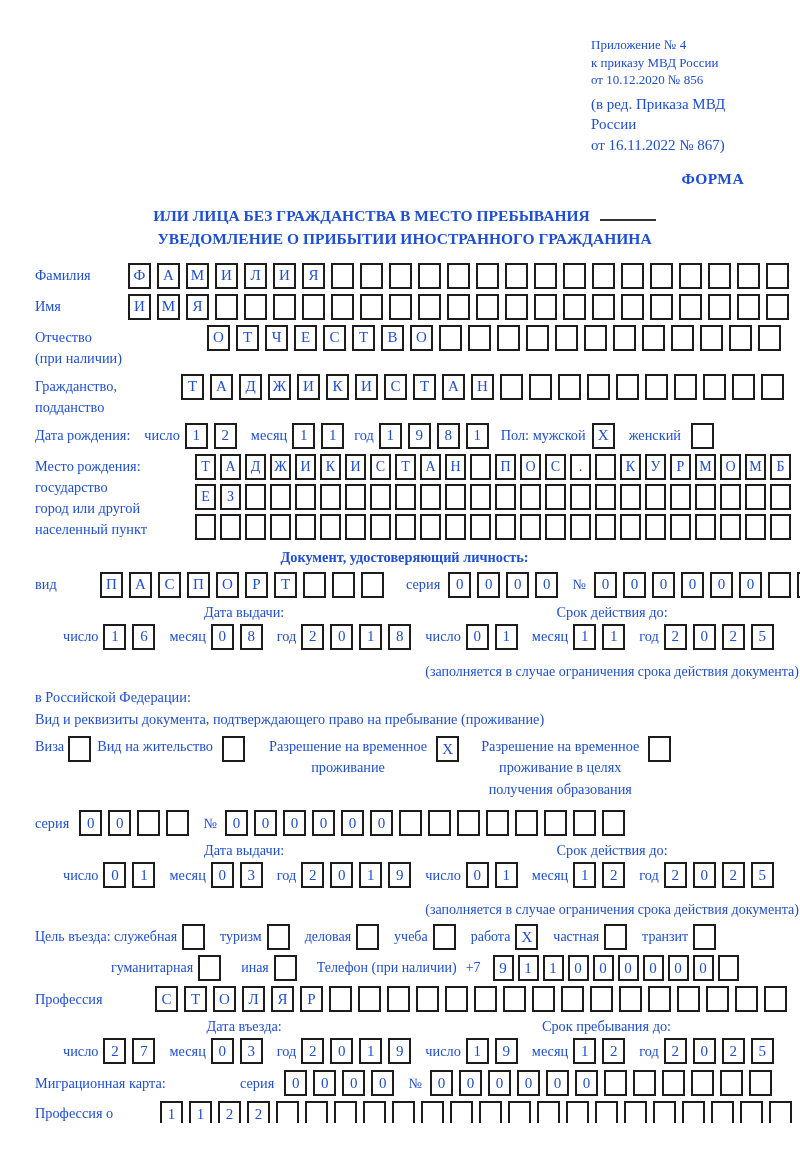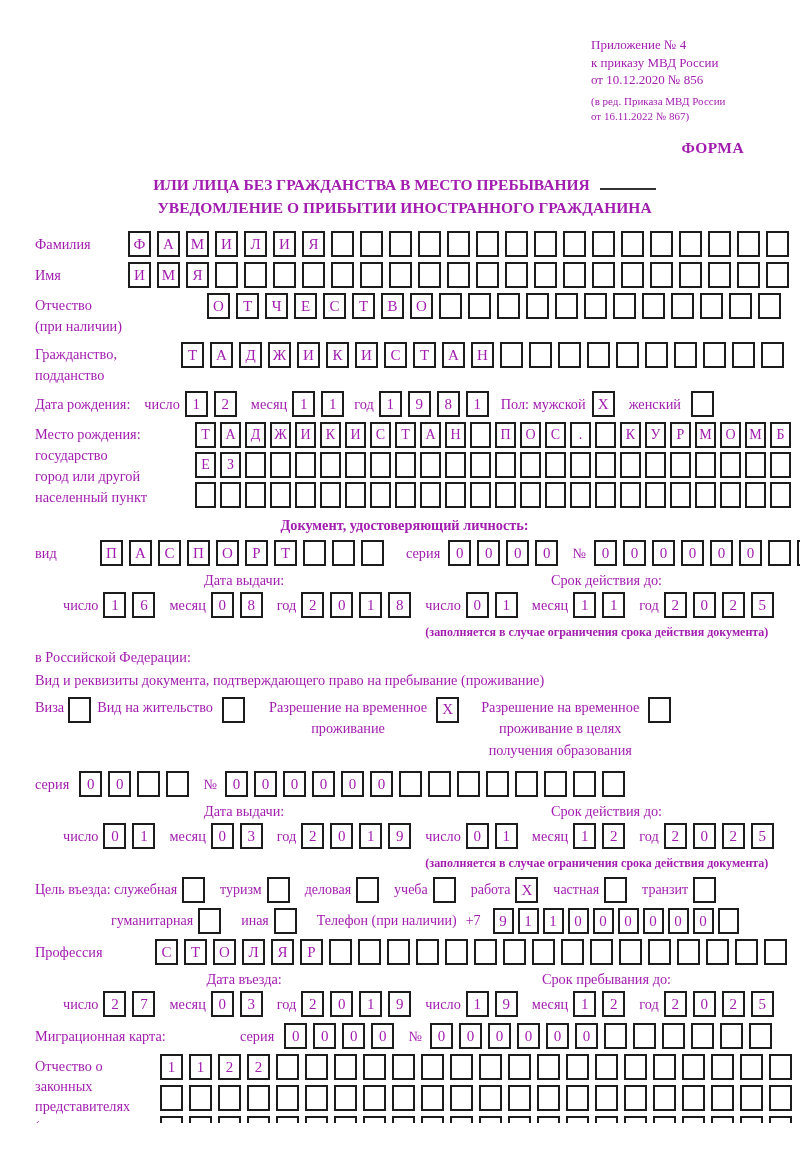--- a/index.html
+++ b/index.html
@@ -1,19 +1,19 @@
 <!DOCTYPE html>
 <html><head>
 <meta charset="utf-8">
 <style>
   html,body{margin:0;padding:0;background:#fff;}
   .page{width:800px;height:1123px;box-sizing:border-box;padding:36px 26px 0 35px;
-        font-family:"Liberation Serif","DejaVu Serif",serif;color:#a21caf;overflow:hidden;position:relative;}
+        font-family:"Liberation Serif","DejaVu Serif",serif;color:#1d4ed8;overflow:hidden;position:relative;}
   .appendix{margin-left:556px;font-size:13px;line-height:1.36;}
-  .appendix .rev{font-size:11px;margin-top:5px;}
+  .appendix .rev{font-size:15px;margin-top:5px;}
   .forma{text-align:right;margin:15px 30px 0 0;font-weight:bold;font-size:15.5px;letter-spacing:.4px;}
   .title{margin-top:16px;text-align:center;font-weight:bold;font-size:15.5px;line-height:1.5;}
   .blank-line{display:inline-block;width:56px;border-bottom:2px solid #333;margin-left:10px;}
   .sec{margin-top:18px;font-weight:bold;font-size:14.6px;}
   .f-rows{margin-top:12px;font-size:14.3px;}
   .row{display:flex;align-items:center;margin-bottom:5px;}
   .row.top{align-items:flex-start;}
   .cells{display:flex;flex:0 0 auto;}
   .cell{box-sizing:border-box;flex:0 0 auto;width:23px;height:26px;border:2px solid #1c1c1c;margin-right:6px;
         display:flex;align-items:center;justify-content:center;font-size:15px;background:#fff;}
@@ -30,21 +30,21 @@
   .doc-head{text-align:center;font-weight:bold;margin:2px 0 6px 0;}
   .gap16{margin-left:16px;margin-right:8px;}
   .gap8{margin-left:8px;margin-right:8px;}
   .datepair{display:flex;margin:6px 0 6px 0;}
   .dp-col1{flex:0 0 360px;margin-left:28px;}
   .dp-col2{flex:0 0 auto;}
   .dp-head{text-align:center;margin-bottom:3px;}
   .dp-row{display:flex;align-items:center;}
   .dg-lbl{margin-right:5px;white-space:nowrap;}
   .dp-row .cells{margin-right:8px;}
-  .dp-note{font-size:12px;margin-top:7px;white-space:nowrap;font-weight:bold;}
+  .dp-note{font-size:14px;margin-top:14px;white-space:nowrap;}
   .intro{line-height:1.55;margin:4px 0 6px 0;}
   .res-opts{display:flex;align-items:flex-start;margin:2px 0 10px 0;}
   .opt{display:flex;align-items:flex-start;}
   .opt-text{text-align:center;line-height:1.5;}
   .opt .cells{margin-left:9px;}
   .purpose .cells{margin-left:5px;margin-right:9px;}
   .purpose{font-size:14px;}
   .purpose2{margin-left:76px;font-size:14px;}
   .purpose2 .cells{margin-left:5px;}
   .phone-lbl{margin-left:14px;margin-right:9px;white-space:nowrap;}
@@ -661,21 +661,21 @@
           <span class="cell" data-name="form-cell"></span>
           <span class="cell" data-name="form-cell"></span>
           <span class="cell" data-name="form-cell"></span>
           <span class="cell" data-name="form-cell"></span>
           <span class="cell" data-name="form-cell"></span>
         </span>
     </div>
 
     <div class="row top" data-name="legal-reps-row">
       <span class="lwlr" data-name="legal-reps-label">
-        <div>Отчество о</div>
+        <div>Профессия о</div>
         <div>законных</div>
         <div>представителях</div>
         <div>(родителях,</div>
         <div>усыновителях,</div>
 
       </span>
       <span class="stack" data-name="legal-reps-cells" style="display:block;">
         <span class="cells" data-name="legal-reps-cells-row1" style="margin-bottom:5px;">
             <span class="cell" data-name="form-cell">1</span>
             <span class="cell" data-name="form-cell">1</span>

